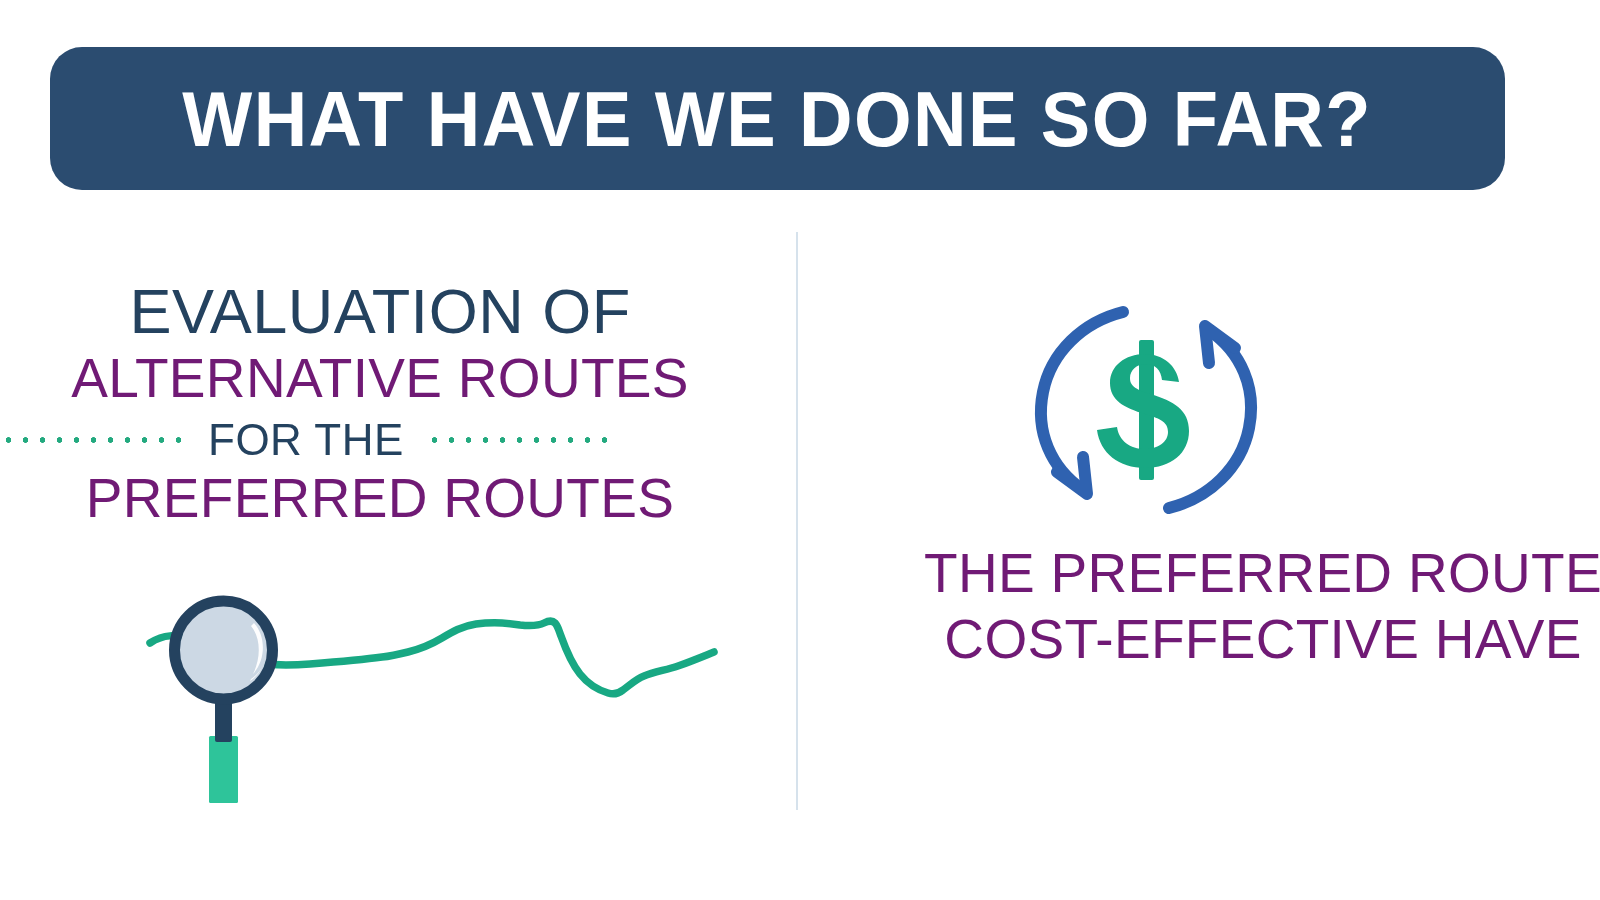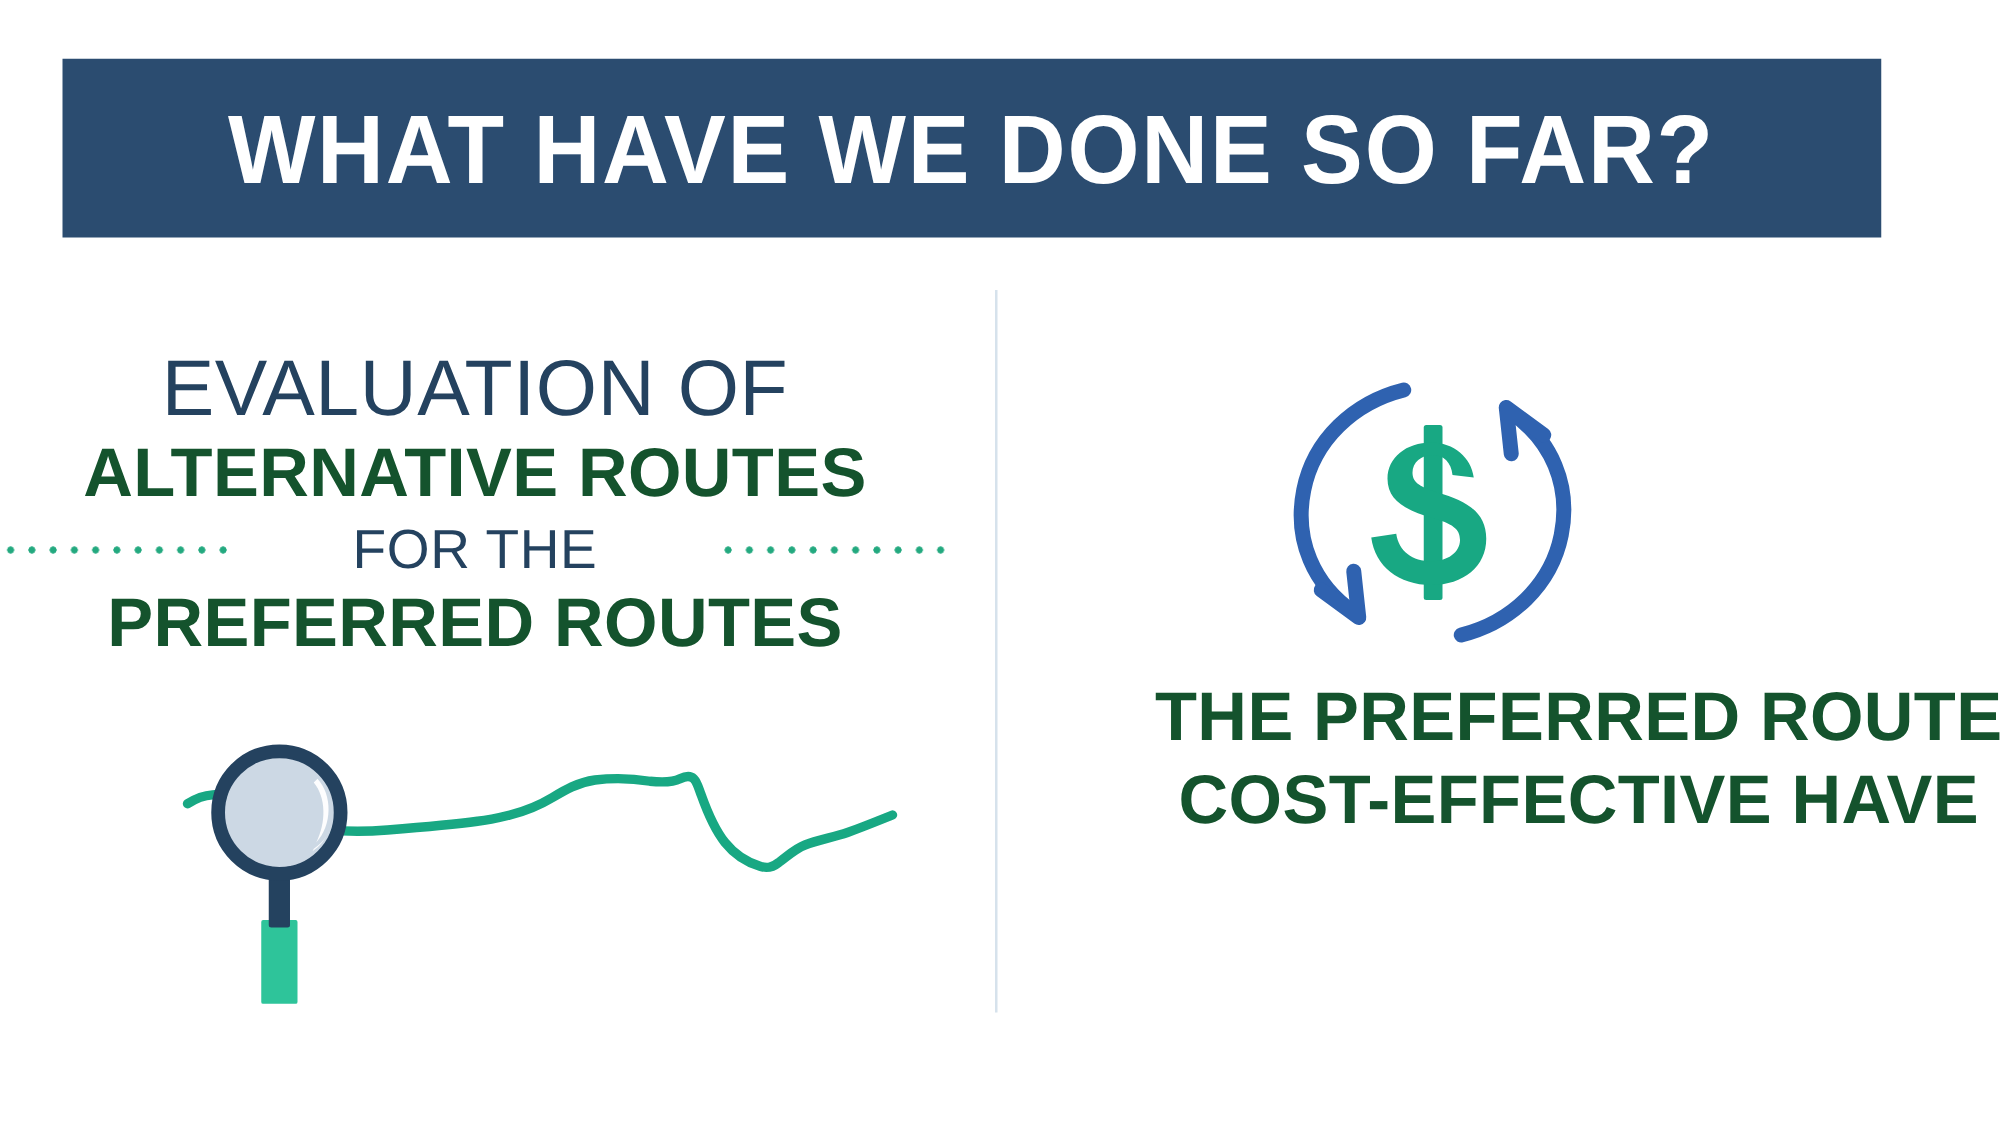--- a/index.html
+++ b/index.html
@@ -20,20 +20,21 @@
   #title-banner {
     position: absolute;
     left: 50px;
     top: 47px;
     width: 1455px;
     height: 143px;
     background: #2b4c70;
     display: flex;
     align-items: center;
     justify-content: center;
+    border-radius: 32px;
   }
   #banner-title {
     color: #ffffff;
     font-family: "Liberation Sans", sans-serif;
     font-weight: bold;
     font-size: 78px;
     letter-spacing: 1.5px;
     line-height: 1;
     white-space: nowrap;
     transform: scaleX(0.95);
@@ -61,41 +62,41 @@
   
   .line-dark {
     color: #24425f;
     font-size: 63px;
     font-weight: normal;
     letter-spacing: 0.5px;
     line-height: 1.05;
     white-space: nowrap;
   }
   .line-blue {
-    color: #14532d;
+    color: #701a75;
     font-size: 55px;
-    font-weight: bold;
+    font-weight: normal;
     letter-spacing: 0.3px;
     line-height: 1.05;
     white-space: nowrap;
   }
   .line-small-dark {
     color: #24425f;
     font-size: 44px;
     font-weight: normal;
     letter-spacing: 0.5px;
     line-height: 1;
     white-space: nowrap;
   }
 
   
   .dotted-row {
     display: flex;
     align-items: center;
-    justify-content: space-between;
+    justify-content: flex-start;
     gap: 22px;
   }
   .dotted-rule {
     height: 6px;
     background-image: radial-gradient(circle, #23a97f 2.6px, rgba(0,0,0,0) 3px);
     background-size: 17px 6px;
     background-repeat: repeat-x;
     background-position: left center;
   }
   .dotted-rule.left  { width: 186px; }

